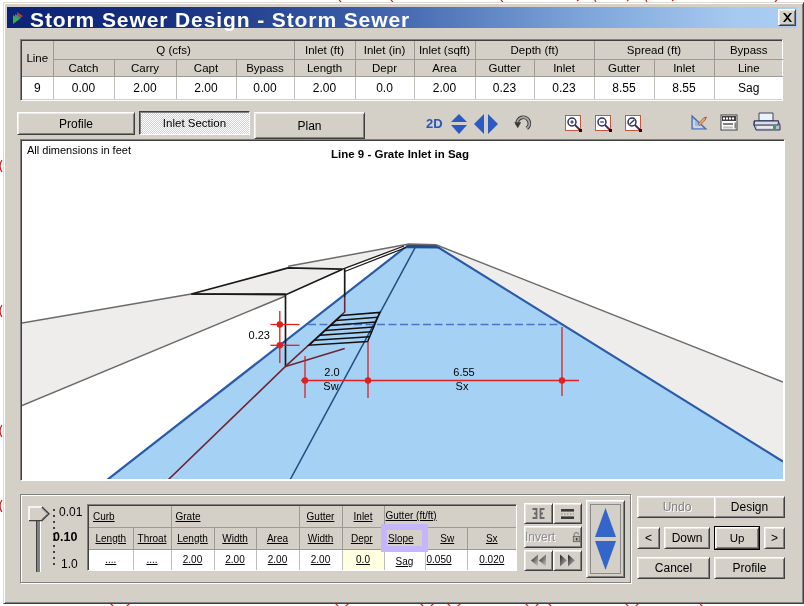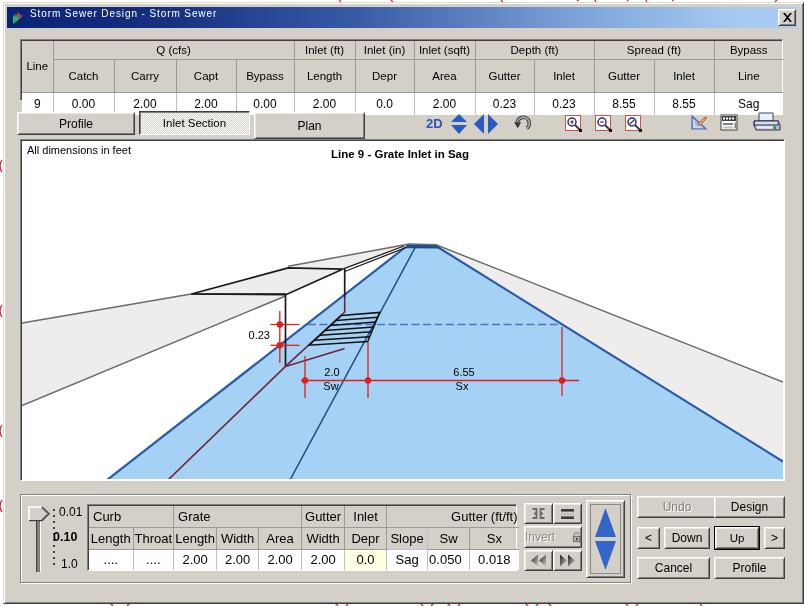--- a/index.html
+++ b/index.html
@@ -45,21 +45,21 @@
 </svg>
 
 <div class="abs" style="left:3px;top:2px;width:799px;height:600px;background:#d4d0c8;border:1px solid;border-color:#dedad2 #404040 #404040 #dedad2;box-shadow:inset 1px 1px 0 #ffffff, inset -1px -1px 0 #808080;z-index:1;"></div>
 
 <div class="abs" style="left:7px;top:7px;width:790px;height:21px;background:linear-gradient(90deg,#0b2377 0%,#16307f 20%,#3a5da8 45%,#7ba3d8 72%,#a6c9f0 92%,#abcdf4 100%);z-index:2;"></div>
 <svg class="abs" style="left:12px;top:11px;z-index:3;" width="13" height="13" viewBox="0 0 13 13">
 <path d="M5,1 L11,5 L5,9 Z" fill="#c03a2c"></path>
 <path d="M3,3 L9,7 L3,11 Z" fill="#2e8f96"></path>
 <path d="M1,4 L7,8.5 L1,13 Z" fill="#3fae3f"></path>
 </svg>
-<div class="abs" style="left:30px;top:8px;z-index:3;color:#ffffff;font-size:10px;font-weight:normal;letter-spacing:0.9px;">Storm Sewer Design - Storm Sewer</div>
+<div class="abs" style="left:30px;top:8px;z-index:3;color:#ffffff;font-size:21px;font-weight:bold;letter-spacing:0.9px;">Storm Sewer Design - Storm Sewer</div>
 <div class="b3d" style="left:778px;top:9px;width:18px;height:17px;z-index:3;font-size:12px;font-weight:bold;">
 <svg width="9" height="9" viewBox="0 0 9 9">
       <path d="M0,0 L2,0 L4.5,3 L7,0 L9,0 L5.5,4.5 L9,9 L7,9 L4.5,6 L2,9 L0,9 L3.5,4.5 Z" fill="#000"></path>
     </svg>
 </div>
 
 <div class="abs sunk" style="left:20px;top:39px;width:763px;height:62px;z-index:2;background:#d4d0c8;"></div>
 <table class="abs" style="left:22px;top:41px;z-index:3;font-size:11.5px;color:#000;table-layout:fixed;">
 <colgroup>
       <col style="width:31px">
@@ -80,21 +80,21 @@
       <tr style="height:18px;">
 <td rowspan="2" style="border:1px solid #9c9a94;border-top:none;border-left:none;text-align:center;">Line</td>
 <td colspan="4" style="border:1px solid #9c9a94;border-top:none;text-align:center;">Q (cfs)</td>
 <td style="border:1px solid #9c9a94;border-top:none;text-align:center;">Inlet (ft)</td>
 <td style="border:1px solid #9c9a94;border-top:none;text-align:center;">Inlet (in)</td>
 <td style="border:1px solid #9c9a94;border-top:none;text-align:center;">Inlet (sqft)</td>
 <td colspan="2" style="border:1px solid #9c9a94;border-top:none;text-align:center;">Depth (ft)</td>
 <td colspan="2" style="border:1px solid #9c9a94;border-top:none;text-align:center;">Spread (ft)</td>
 <td style="border:1px solid #9c9a94;border-top:none;border-right:none;text-align:center;">Bypass</td>
 </tr>
-<tr style="height:33px;">
+<tr style="height:17px;">
 <td style="border:1px solid #9c9a94;text-align:center;">Catch</td>
 <td style="border:1px solid #9c9a94;text-align:center;">Carry</td>
 <td style="border:1px solid #9c9a94;text-align:center;">Capt</td>
 <td style="border:1px solid #9c9a94;text-align:center;">Bypass</td>
 <td style="border:1px solid #9c9a94;text-align:center;">Length</td>
 <td style="border:1px solid #9c9a94;text-align:center;">Depr</td>
 <td style="border:1px solid #9c9a94;text-align:center;">Area</td>
 <td style="border:1px solid #9c9a94;text-align:center;">Gutter</td>
 <td style="border:1px solid #9c9a94;text-align:center;">Inlet</td>
 <td style="border:1px solid #9c9a94;text-align:center;">Gutter</td>
@@ -284,64 +284,64 @@
       <rect x="2" y="43" width="2" height="2"></rect>
       <rect x="2" y="49" width="2" height="2"></rect>
       <rect x="2" y="55" width="2" height="2"></rect>
     </g>
 </svg>
 <div class="abs" style="left:59px;top:505px;z-index:3;font-size:12px;">0.01</div>
 <div class="abs" style="left:53px;top:530px;z-index:4;font-size:12.5px;font-weight:bold;">0.10</div>
 <div class="abs" style="left:61px;top:557px;z-index:3;font-size:12px;">1.0</div>
 
 <div class="abs sunk" style="left:87px;top:504px;width:430px;height:67px;z-index:2;background:#d4d0c8;"></div>
-<table class="abs" style="left:89px;top:506px;z-index:3;font-size:13px;color:#000;table-layout:fixed;">
+<table class="abs" style="left:89px;top:506px;z-index:3;font-size:10px;color:#000;table-layout:fixed;text-decoration:underline;">
 <colgroup>
       <col style="width:44px">
       <col style="width:38px">
       <col style="width:43px">
       <col style="width:42px">
       <col style="width:43px">
       <col style="width:43px">
       <col style="width:42px">
       <col style="width:41px">
       <col style="width:42px">
       <col style="width:49px">
     </colgroup>
 <tbody>
       <tr style="height:21px;">
 <td colspan="2" style="border:1px solid #9c9a94;border-top:none;border-left:none;padding-left:4px;">Curb</td>
 <td colspan="3" style="border:1px solid #9c9a94;border-top:none;padding-left:4px;">Grate</td>
 <td style="border:1px solid #9c9a94;border-top:none;text-align:center;">Gutter</td>
 <td style="border:1px solid #9c9a94;border-top:none;text-align:center;">Inlet</td>
-<td colspan="3" style="border:1px solid #9c9a94;border-top:none;border-right:none;text-align:right;">Gutter (ft/ft)</td>
+<td colspan="3" style="border:1px solid #9c9a94;border-top:none;border-right:none;text-align:left;">Gutter (ft/ft)</td>
 </tr>
 <tr style="height:22px;">
 <td style="border:1px solid #9c9a94;border-left:none;text-align:center;">Length</td>
 <td style="border:1px solid #9c9a94;text-align:center;">Throat</td>
 <td style="border:1px solid #9c9a94;text-align:center;">Length</td>
 <td style="border:1px solid #9c9a94;text-align:center;">Width</td>
 <td style="border:1px solid #9c9a94;text-align:center;">Area</td>
 <td style="border:1px solid #9c9a94;text-align:center;">Width</td>
 <td style="border:1px solid #9c9a94;text-align:center;">Depr</td>
-<td style="border:1px solid #c4b5fd;text-align:center;">Slope</td>
+<td style="border:6px solid #c4b5fd;text-align:left;">Slope</td>
 <td style="border:1px solid #9c9a94;text-align:center;">Sw</td>
 <td style="border:1px solid #9c9a94;border-right:none;text-align:center;">Sx</td>
 </tr>
 <tr style="height:21px;background:#ffffff;">
 <td style="border:1px solid #c0beb8;border-left:none;border-bottom:none;text-align:center;">....</td>
 <td style="border:1px solid #c0beb8;border-bottom:none;text-align:center;">....</td>
 <td style="border:1px solid #c0beb8;border-bottom:none;text-align:center;">2.00</td>
 <td style="border:1px solid #c0beb8;border-bottom:none;text-align:center;">2.00</td>
 <td style="border:1px solid #c0beb8;border-bottom:none;text-align:center;">2.00</td>
 <td style="border:1px solid #c0beb8;border-bottom:none;text-align:center;">2.00</td>
 <td style="border:1px solid #c0beb8;border-bottom:none;text-align:center;background:#ffffe1;">0.0</td>
 <td style="border:1px solid #c0beb8;border-bottom:none;text-align:center;">Sag</td>
 <td style="border:1px solid #c0beb8;border-bottom:none;text-align:left;">0.050</td>
-<td style="border:1px solid #c0beb8;border-right:none;border-bottom:none;text-align:center;">0.018</td>
+<td style="border:1px solid #c0beb8;border-right:none;border-bottom:none;text-align:center;">0.020</td>
 </tr>
 </tbody>
   </table>
 
 <div class="b3d" style="left:524px;top:503px;width:29px;height:21px;z-index:3;">
 <svg width="15" height="11" viewBox="0 0 15 11">
       <g stroke="#6a6a6a" stroke-width="1.8" fill="none">
         <path d="M1.5,1 L5.5,1 L5.5,10 L1.5,10"></path>
         <path d="M13.5,1 L9.5,1 L9.5,10 L13.5,10"></path>
         <path d="M5.5,5.5 L3,5.5 M9.5,5.5 L12,5.5"></path>

